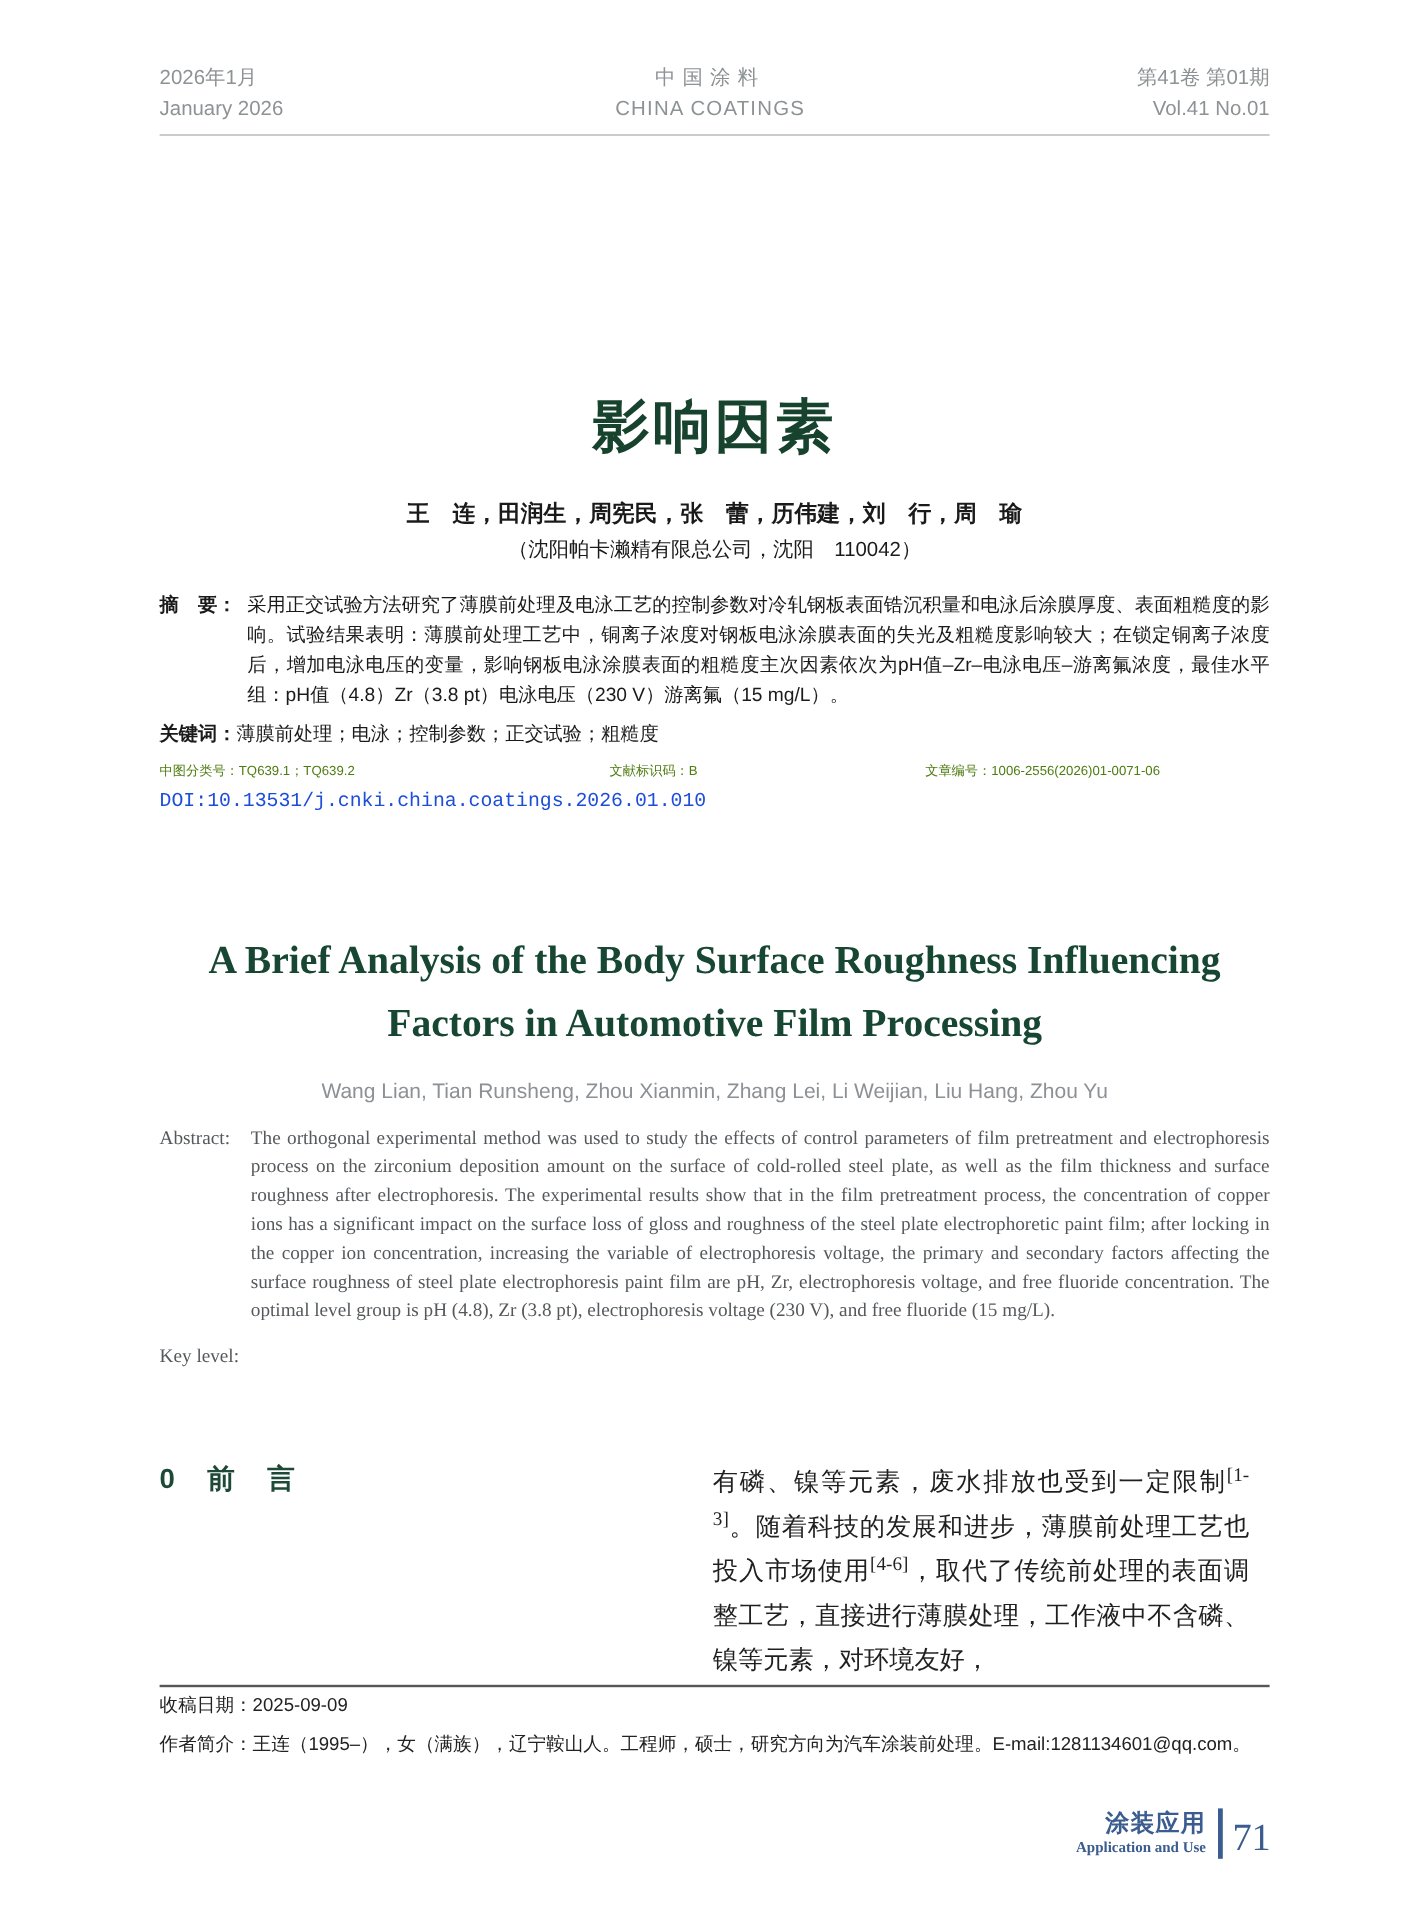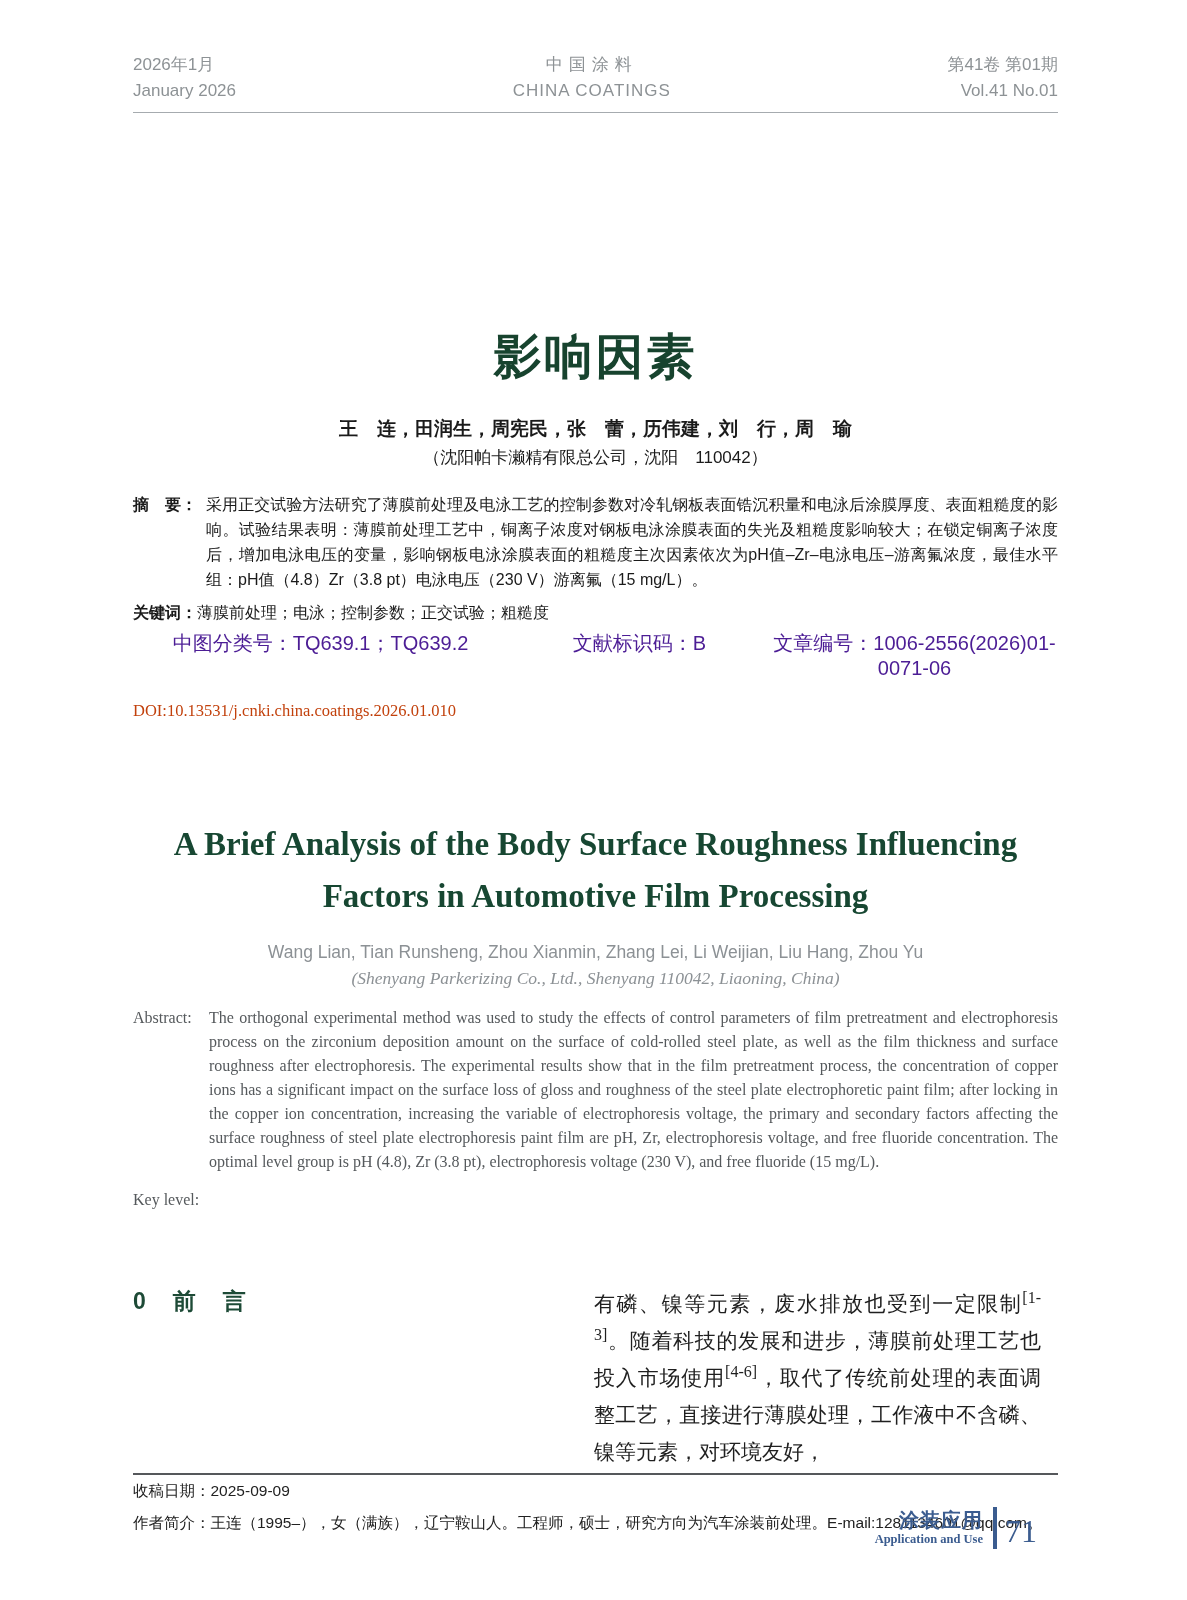--- a/index.html
+++ b/index.html
@@ -28,25 +28,25 @@
   .authors-zh{margin-top:26px;text-align:center;font-weight:bold;font-size:19px;line-height:26px;color:#1a1a1a;}
   .affil-zh{margin-top:4px;text-align:center;font-size:17px;line-height:24px;color:#1a1a1a;}
   
   .hang{position:relative;text-align:justify;}
   .hang .hang-label{position:absolute;left:0;top:0;white-space:nowrap;}
   .abstract-zh{margin-top:22px;font-size:16px;line-height:25px;padding-left:73px;color:#1a1a1a;}
   .abstract-zh .hang-label{font-weight:bold;}
   .keywords-zh{margin-top:8px;font-size:16px;line-height:25px;color:#1a1a1a;}
   .keywords-zh b{font-weight:bold;}
   
-  .meta-row{margin-top:6px;font-size:20px;line-height:25px;display:flex;color:#4c1d95;text-align:center;}
+  .meta-row{margin-top:6px;font-size:11px;line-height:25px;display:flex;color:#4d7c0f;}
   .meta-clc{width:375px;flex:none;}
   .meta-doc{width:263px;flex:none;}
   .meta-id{flex:1;}
-  .doi-line{margin-top:18px;font-family:Liberation Serif, serif;font-size:16.5px;line-height:24px;color:#c2410c;}
+  .doi-line{margin-top:0;font-family:Liberation Mono, monospace;font-size:16.5px;line-height:24px;color:#1d4ed8;}
   
   .title-en{
     margin:95px 0 0 0;text-align:center;font-weight:bold;
     font-family:"Liberation Serif","DejaVu Serif",serif;
     color:#174732;font-size:33px;line-height:52px;
   }
   .authors-en{margin-top:18px;text-align:center;font-size:17.5px;line-height:24px;color:#8c9195;}
   .affil-en{margin-top:2px;text-align:center;font-family:"Liberation Serif","DejaVu Serif",serif;font-style:italic;font-size:17.5px;line-height:24px;color:#8c9195;}
   .abstract-en{
     margin-top:16px;font-family:"Liberation Serif","DejaVu Serif",serif;
@@ -68,21 +68,21 @@
     font-size:21px;line-height:37px;text-align:justify;color:#1f1f1f;
   }
   .indent{text-indent:2em;}
   sup.cite{font-size:16px;line-height:0;vertical-align:super;}
   
   .footnote-rule{border:none;border-top:2px solid #55585b;margin:2px 0 0 0;}
   .footnote{margin-top:4px;font-size:15.5px;line-height:24px;color:#222;}
   .footnote .fn-line{margin-top:0;}
   .footnote .fn-line + .fn-line{margin-top:8px;}
   
-  .page-footer{position:absolute;right:150px;bottom:48px;display:flex;align-items:center;}
+  .page-footer{position:absolute;right:128px;bottom:48px;display:flex;align-items:center;}
   .pf-col{text-align:right;color:#3b5c8f;}
   .pf-zh{font-weight:bold;font-size:20px;line-height:22px;letter-spacing:1px;}
   .pf-en{font-family:"Liberation Serif","DejaVu Serif",serif;font-weight:bold;font-size:12.5px;line-height:16px;}
   .pf-bar{width:4px;height:42px;background:#3b5c8f;margin:0 8px 0 10px;}
   .pf-num{font-family:"Liberation Serif","DejaVu Serif",serif;font-size:32px;color:#3b5c8f;line-height:42px;padding-top:6px;}
 </style>
 </head>
 <body>
 
 <div class="page">
@@ -125,21 +125,20 @@
     <span class="meta-id">文章编号：1006-2556(2026)01-0071-06</span>
   </div>
   <div class="doi-line">DOI:10.13531/j.cnki.china.coatings.2026.01.010</div>
 
   <h2 class="title-en">
     <span>A Brief Analysis of the Body Surface Roughness Influencing</span><br>
     <span>Factors in Automotive Film Processing</span>
   </h2>
 
   <div class="authors-en">Wang Lian, Tian Runsheng, Zhou Xianmin, Zhang Lei, Li Weijian, Liu Hang, Zhou Yu</div>
-  <div class="affil-en">(Shenyang Parkerizing Co., Ltd., Shenyang 110042, Liaoning, China)</div>
 
   <div class="abstract-en hang">
     <span class="hang-label">Abstract:</span>
     <span>The orthogonal experimental method was used to study the effects of control parameters of film pretreatment and electrophoresis process on the zirconium deposition amount on the surface of cold-rolled steel plate, as well as the film thickness and surface roughness after electrophoresis. The experimental results show that in the film pretreatment process, the concentration of copper ions has a significant impact on the surface loss of gloss and roughness of the steel plate electrophoretic paint film; after locking in the copper ion concentration, increasing the variable of electrophoresis voltage, the primary and secondary factors affecting the surface roughness of steel plate electrophoresis paint film are pH, Zr, electrophoresis voltage, and free fluoride concentration. The optimal level group is pH (4.8), Zr (3.8 pt), electrophoresis voltage (230 V), and free fluoride (15 mg/L).</span>
   </div>
 
   <div class="keywords-en hang">
     <span class="hang-label">Key level:</span>
   </div>
 

